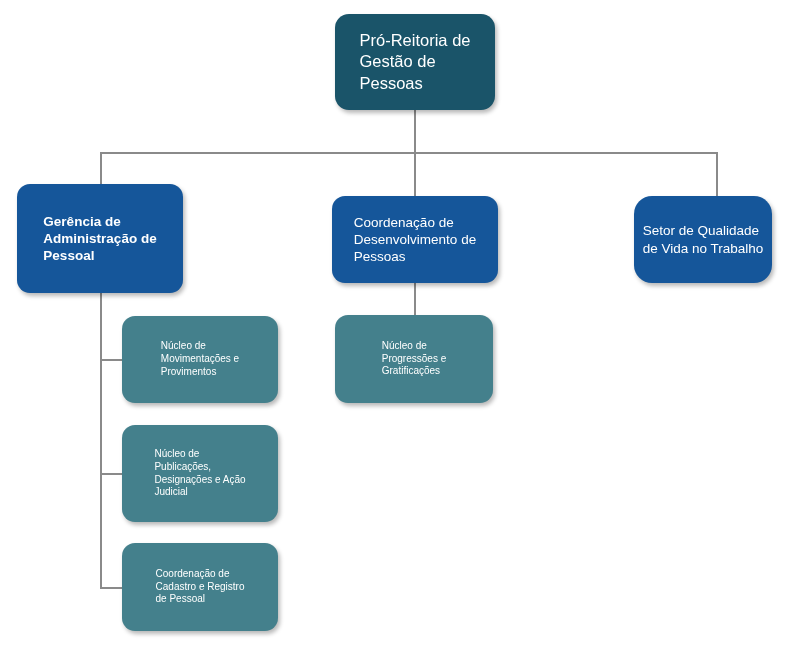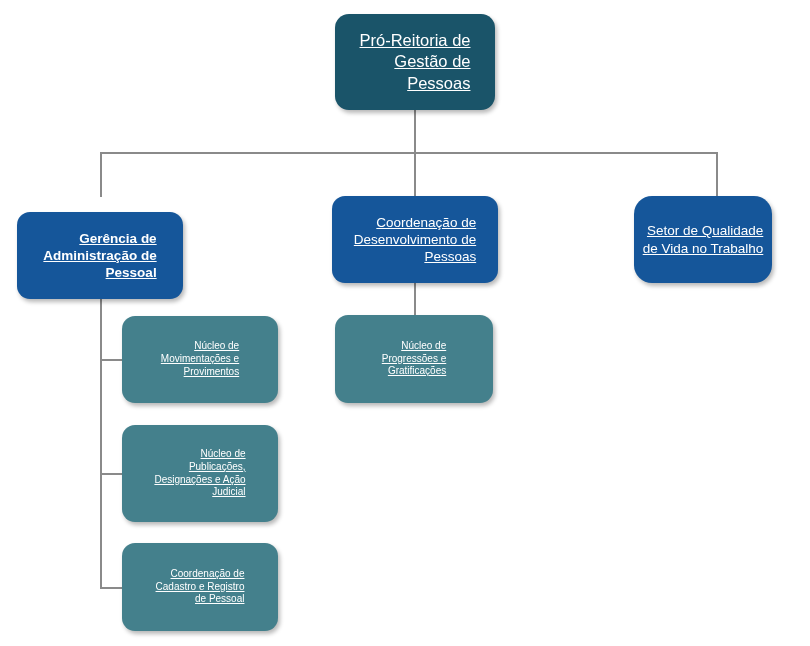--- a/index.html
+++ b/index.html
@@ -25,29 +25,28 @@
   .conn.v { width: 1.5px; }
   .conn.h { height: 1.5px; }
 
   
   .node {
     position: absolute;
     box-sizing: border-box;
     display: flex;
     align-items: center;
     justify-content: center;
-    text-align: right;
+    text-align: left;
     color: #ffffff;
     border-radius: 13px;
     box-shadow: 2px 3px 4px rgba(0,0,0,0.28);
     padding: 20px 8px;
     line-height: 1.28;
     white-space: pre-line;
     user-select: none;
-    text-decoration: underline;
   }
 
   
   .node.level1 {
     background: #1a5469;
     font-size: 16.5px;
     font-weight: 400;
     border-radius: 14px;
   }
 
@@ -87,21 +86,21 @@
   <div class="conn h" style="left:100px; top:359px; width:22px;"></div>
   <div class="conn h" style="left:100px; top:473px; width:22px;"></div>
   <div class="conn h" style="left:100px; top:587px; width:22px;"></div>
 
   <div class="conn v" style="left:414px; top:283px; height:32px;"></div>
 
   <div class="node level1" style="left:335px; top:14px; width:160px; height:96px;">Pró-Reitoria de
 Gestão de
 Pessoas</div>
 
-  <div class="node level2 bold" style="left:17px; top:212px; width:166px; height:87px;">Gerência de
+  <div class="node level2 bold" style="left:17px; top:184px; width:166px; height:109px;">Gerência de
 Administração de
 Pessoal</div>
 
   <div class="node level2" style="left:332px; top:196px; width:166px; height:87px;">Coordenação de
 Desenvolvimento de
 Pessoas</div>
 
   <div class="node level2" style="left:634px; top:196px; width:138px; height:87px;border-radius:18px;">Setor de Qualidade
 de Vida no Trabalho</div>
 

